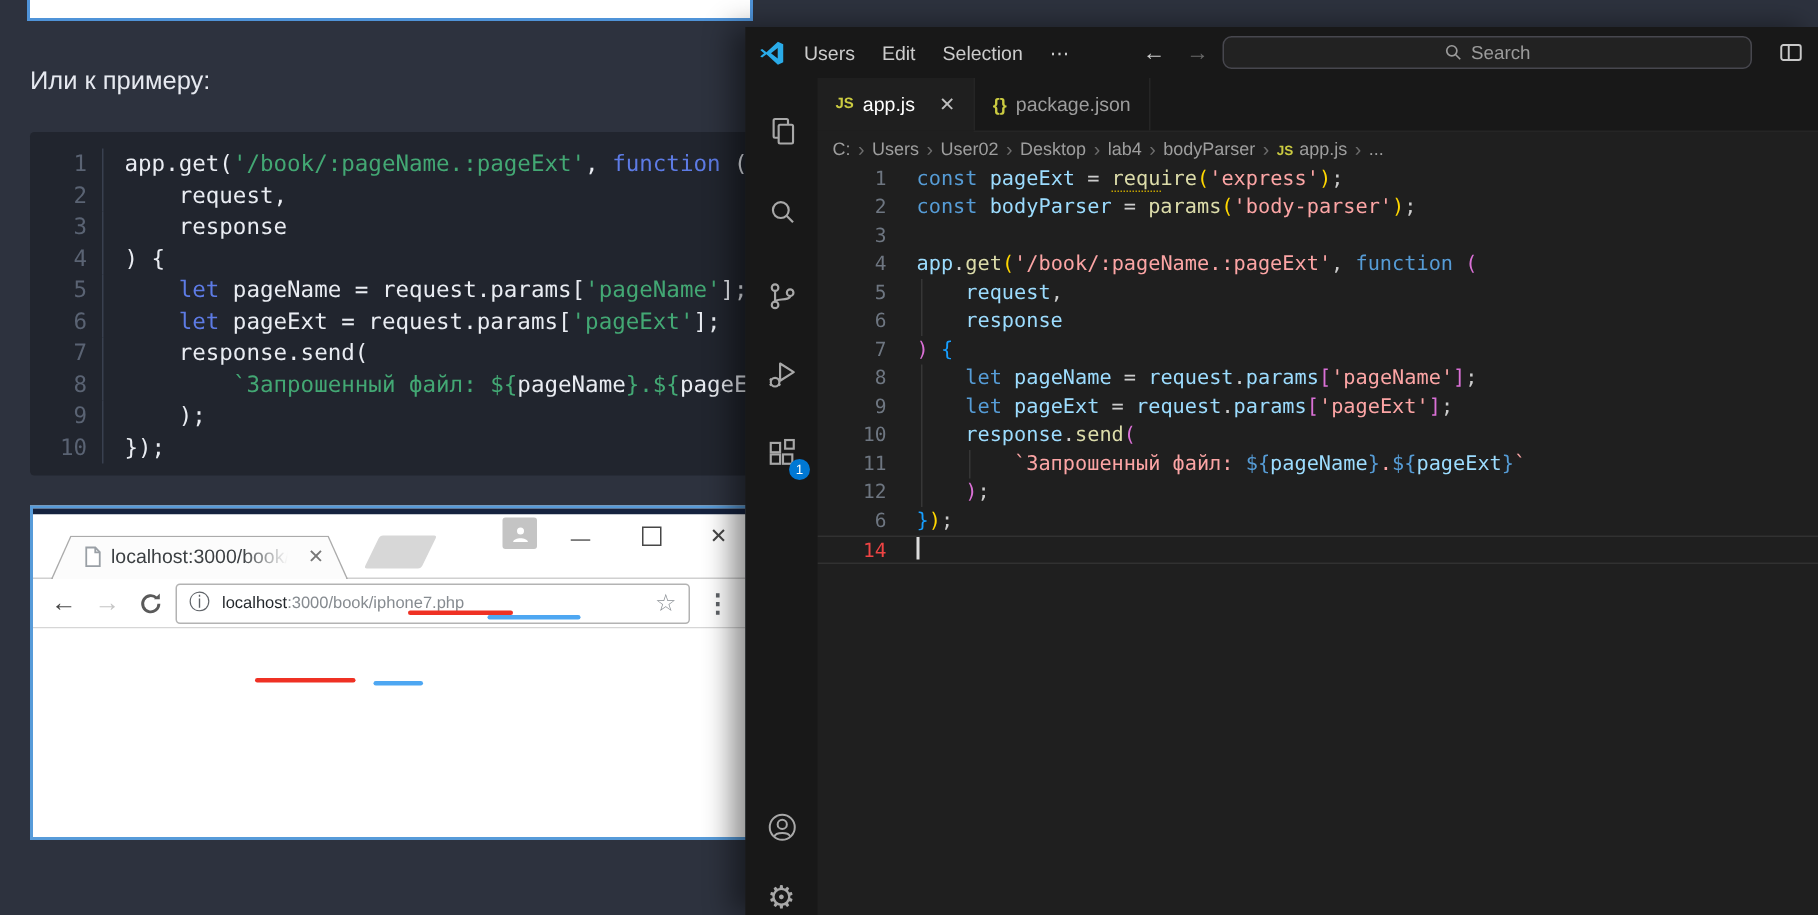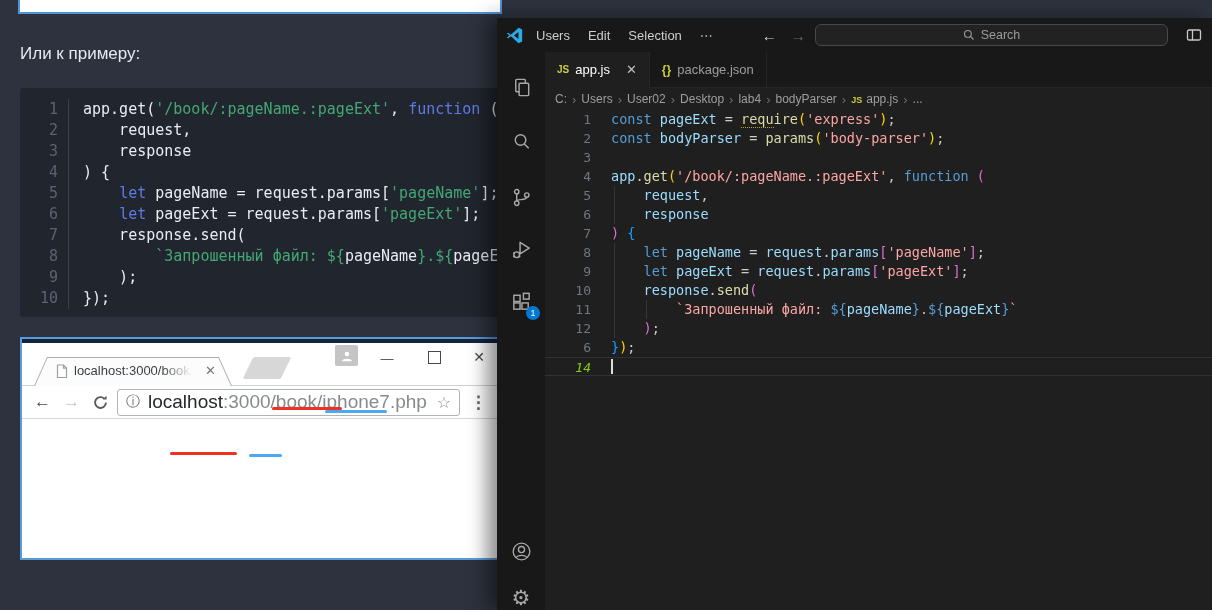--- a/index.html
+++ b/index.html
@@ -28,21 +28,21 @@
   .wc{position:absolute;top:4px;width:22px;height:20px;text-align:center;color:#474747;}
   .wc-min{left:354px;font-size:13px;line-height:24px;}
   .wc-max{left:401px;}
   .maxbox{display:inline-block;margin-top:4px;width:11px;height:11px;border:1.5px solid #474747;}
   .wc-close{left:446px;font-size:14px;line-height:20px;}
   .b-toolbar{position:relative;display:flex;align-items:center;height:33px;background:#fff;border-bottom:1px solid #d6d6d6;padding-left:12px;box-sizing:border-box;}
   .nav{margin-right:12px;font-size:17px;}
   .nav.back{color:#474747}.nav.fwd{color:#c6c6c6}.nav.reload{margin-right:8px;display:flex;}
   .urlbar{flex:1;display:flex;align-items:center;height:25px;margin-right:10px;border:1px solid #b3b3b3;border-radius:3px;padding:0 8px;background:#fff;}
   .info{font-size:14px;color:#5f6368;margin-right:8px;}
-  .urltext{font-size:19px;white-space:nowrap;}
+  .urltext{font-size:11px;white-space:nowrap;}
   .urltext .u1{color:#24282c}.urltext .u2{color:#868b90}
   .star{margin-left:auto;font-size:16px;color:#8a8f94;}
   .bmenu{font-size:17px;color:#5f6368;margin:0 10px 0 0;font-weight:bold;}
   .b-content{position:relative;height:139px;background:#fff;}
   .resp{position:absolute;left:8px;top:8px;font-family:"Liberation Serif",serif;font-size:17px;color:#141414;}
   .ann{position:absolute;height:3px;border-radius:2px;z-index:6;}
   
   .vsc{position:absolute;left:497px;top:18px;width:715px;height:592px;background:#1f1f1f;display:flex;flex-direction:column;box-shadow:-10px 0 18px rgba(0,0,0,.45);color:#ccc;}
   .v-title{position:relative;flex:none;height:34px;background:#181818;display:flex;align-items:center;}
   .v-logo{margin:0 4px 0 9px;display:flex;}
@@ -67,21 +67,21 @@
   .fi-json{color:#cbcb41;font-weight:bold;font-size:12px;margin-right:6px;}
   .v-tab-close{margin-left:16px;font-size:13px;color:#c0c0c0;}
   .v-crumbs{flex:none;height:22px;display:flex;align-items:center;padding-left:10px;font-size:12px;color:#9e9e9e;}
   .v-crumbs .sep{color:#6d6d6d;margin:0 5px;font-size:13px;}
   .v-crumbs .bc-js{color:#cbcb41;font-weight:bold;font-size:9px;margin-right:4px;}
   .v-ed{flex:1;position:relative;font-family:"DejaVu Sans Mono",monospace;font-size:13.5px;overflow:hidden;}
   .v-ed .cl{display:flex;height:19px;line-height:19px;box-sizing:border-box;}
   .v-ed .ln{flex:none;width:46px;text-align:right;color:#6e7681;font-size:13px;}
   .v-ed .cd{padding-left:20px;white-space:pre;}
   .v-ed .cl.cur{border-top:1px solid #313131;border-bottom:1px solid #313131;}
-  .v-ed .cl.cur .ln{color:#84cc16;font-style:italic;}
+  .v-ed .cl.cur .ln{color:#ef4444;}
   .cursor{display:inline-block;width:2px;height:15px;background:#dcdcdc;vertical-align:-2px;animation:blink 1.2s steps(2) infinite;}
   @keyframes blink{50%{opacity:0}}
   .v-ed .d{color:#cccccc}.v-ed .k{color:#569cd6}.v-ed .v{color:#9cdcfe}.v-ed .f{color:#dcdcaa}
   .v-ed .s{color:#fca5a5}.v-ed .y{color:#ffd700}.v-ed .p{color:#da70d6}.v-ed .u{color:#179fff}
   .v-ed .h{border-bottom:1px dotted #c0a000;}
   .guide{position:absolute;width:1px;background:#363636;}
   svg{display:block;}
 </style>
 </head>
 <body>

